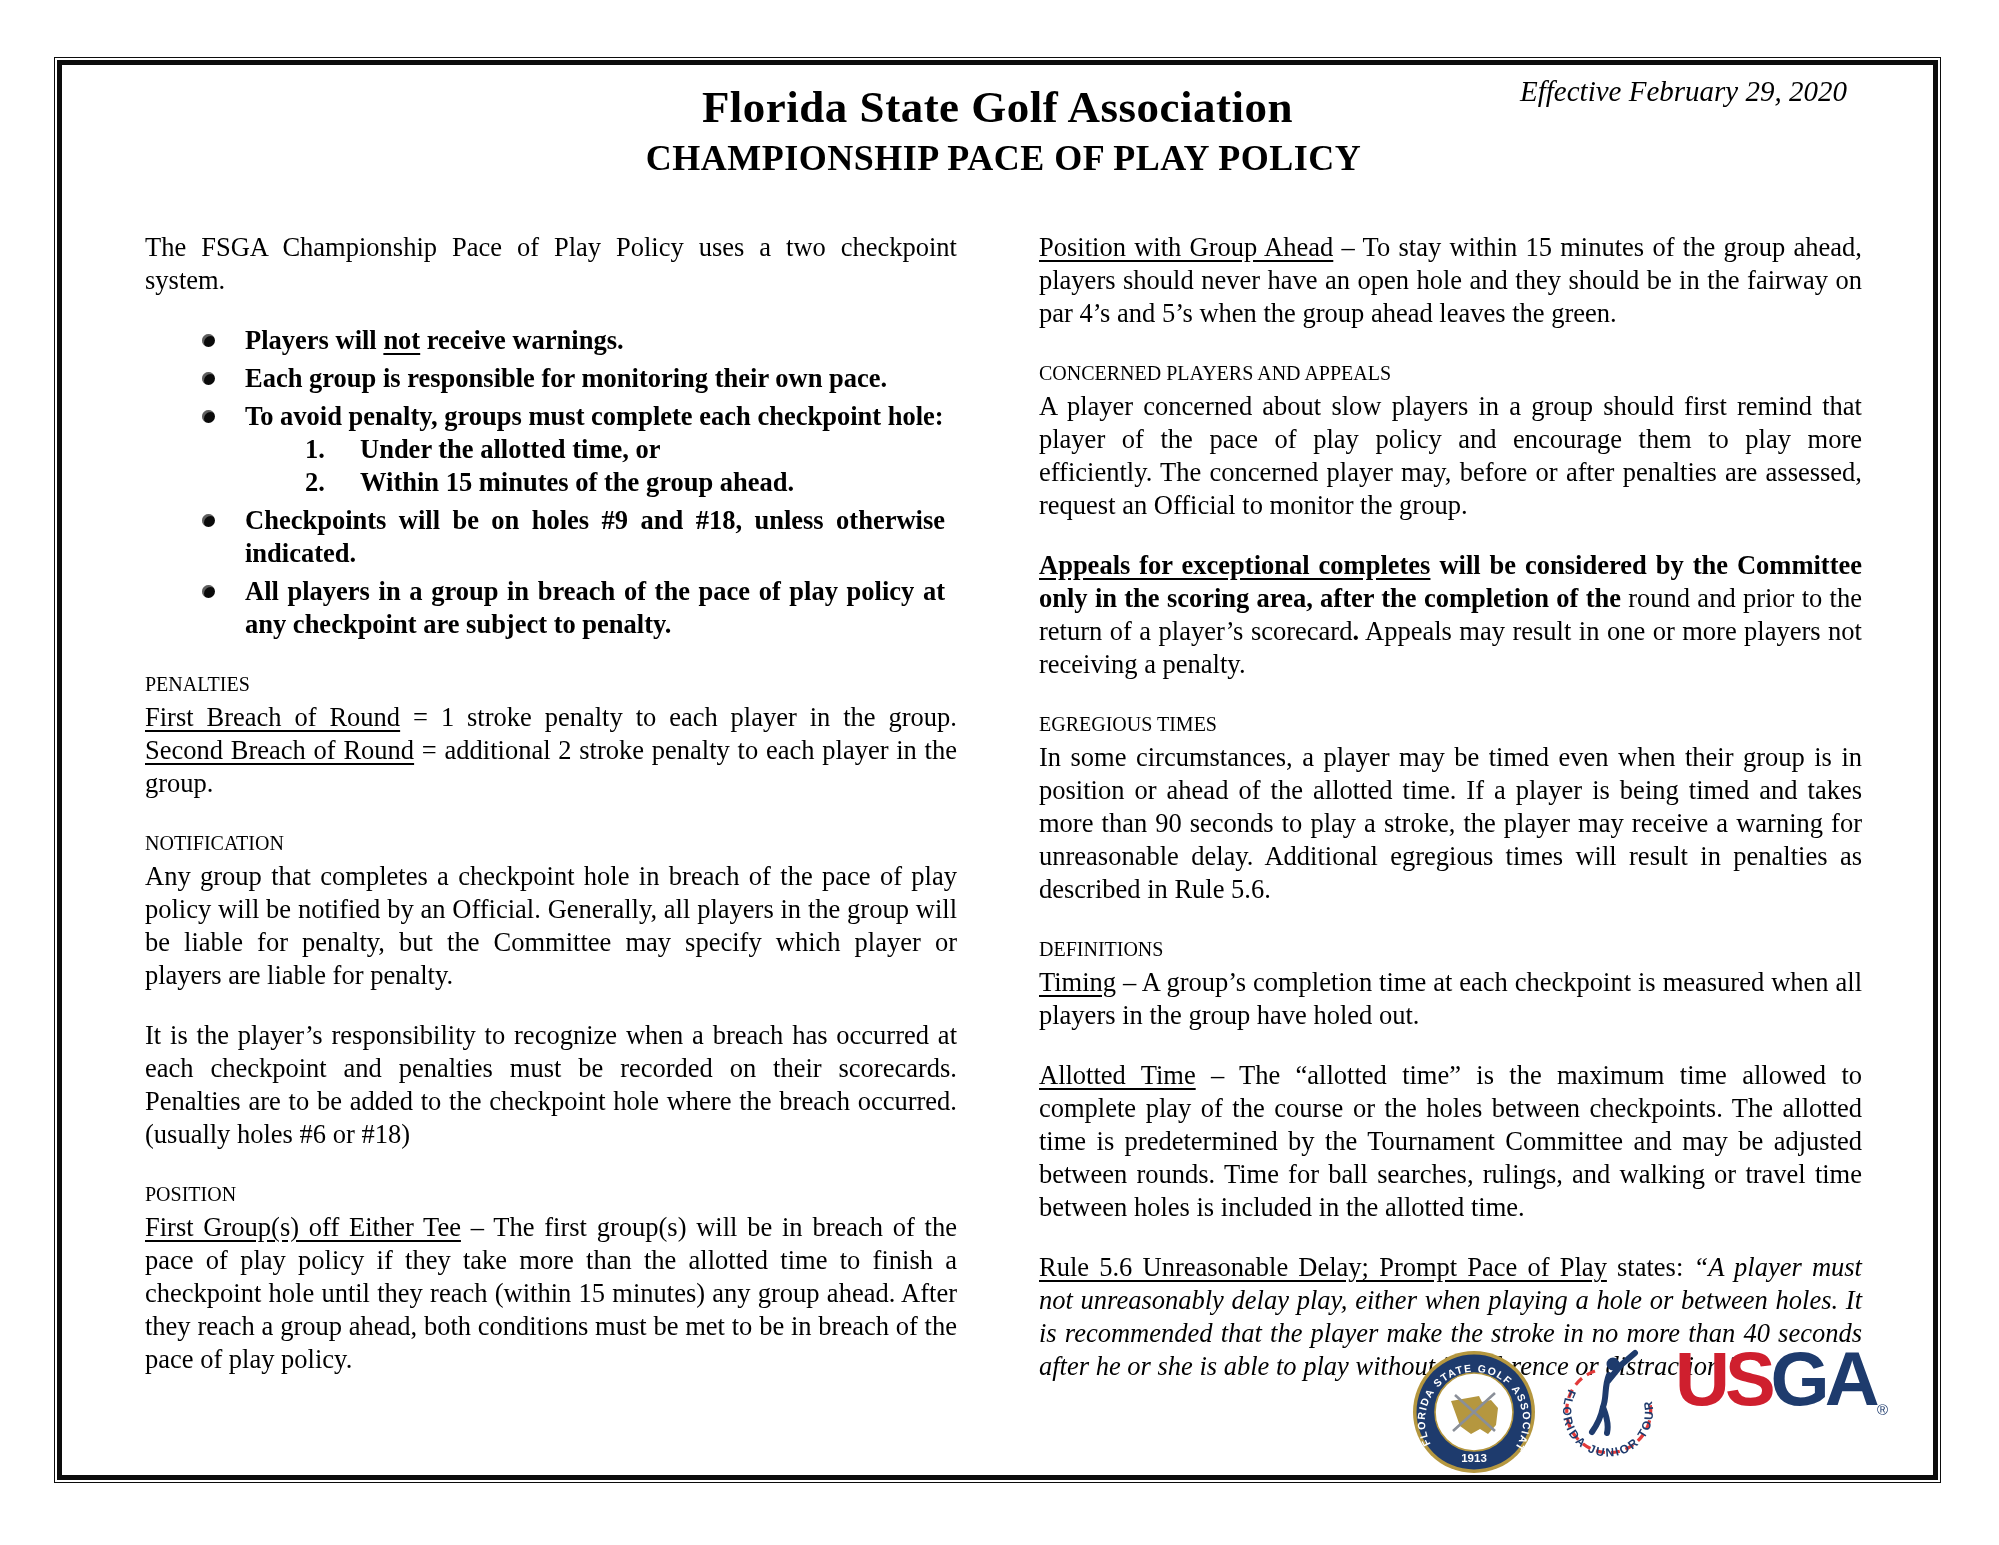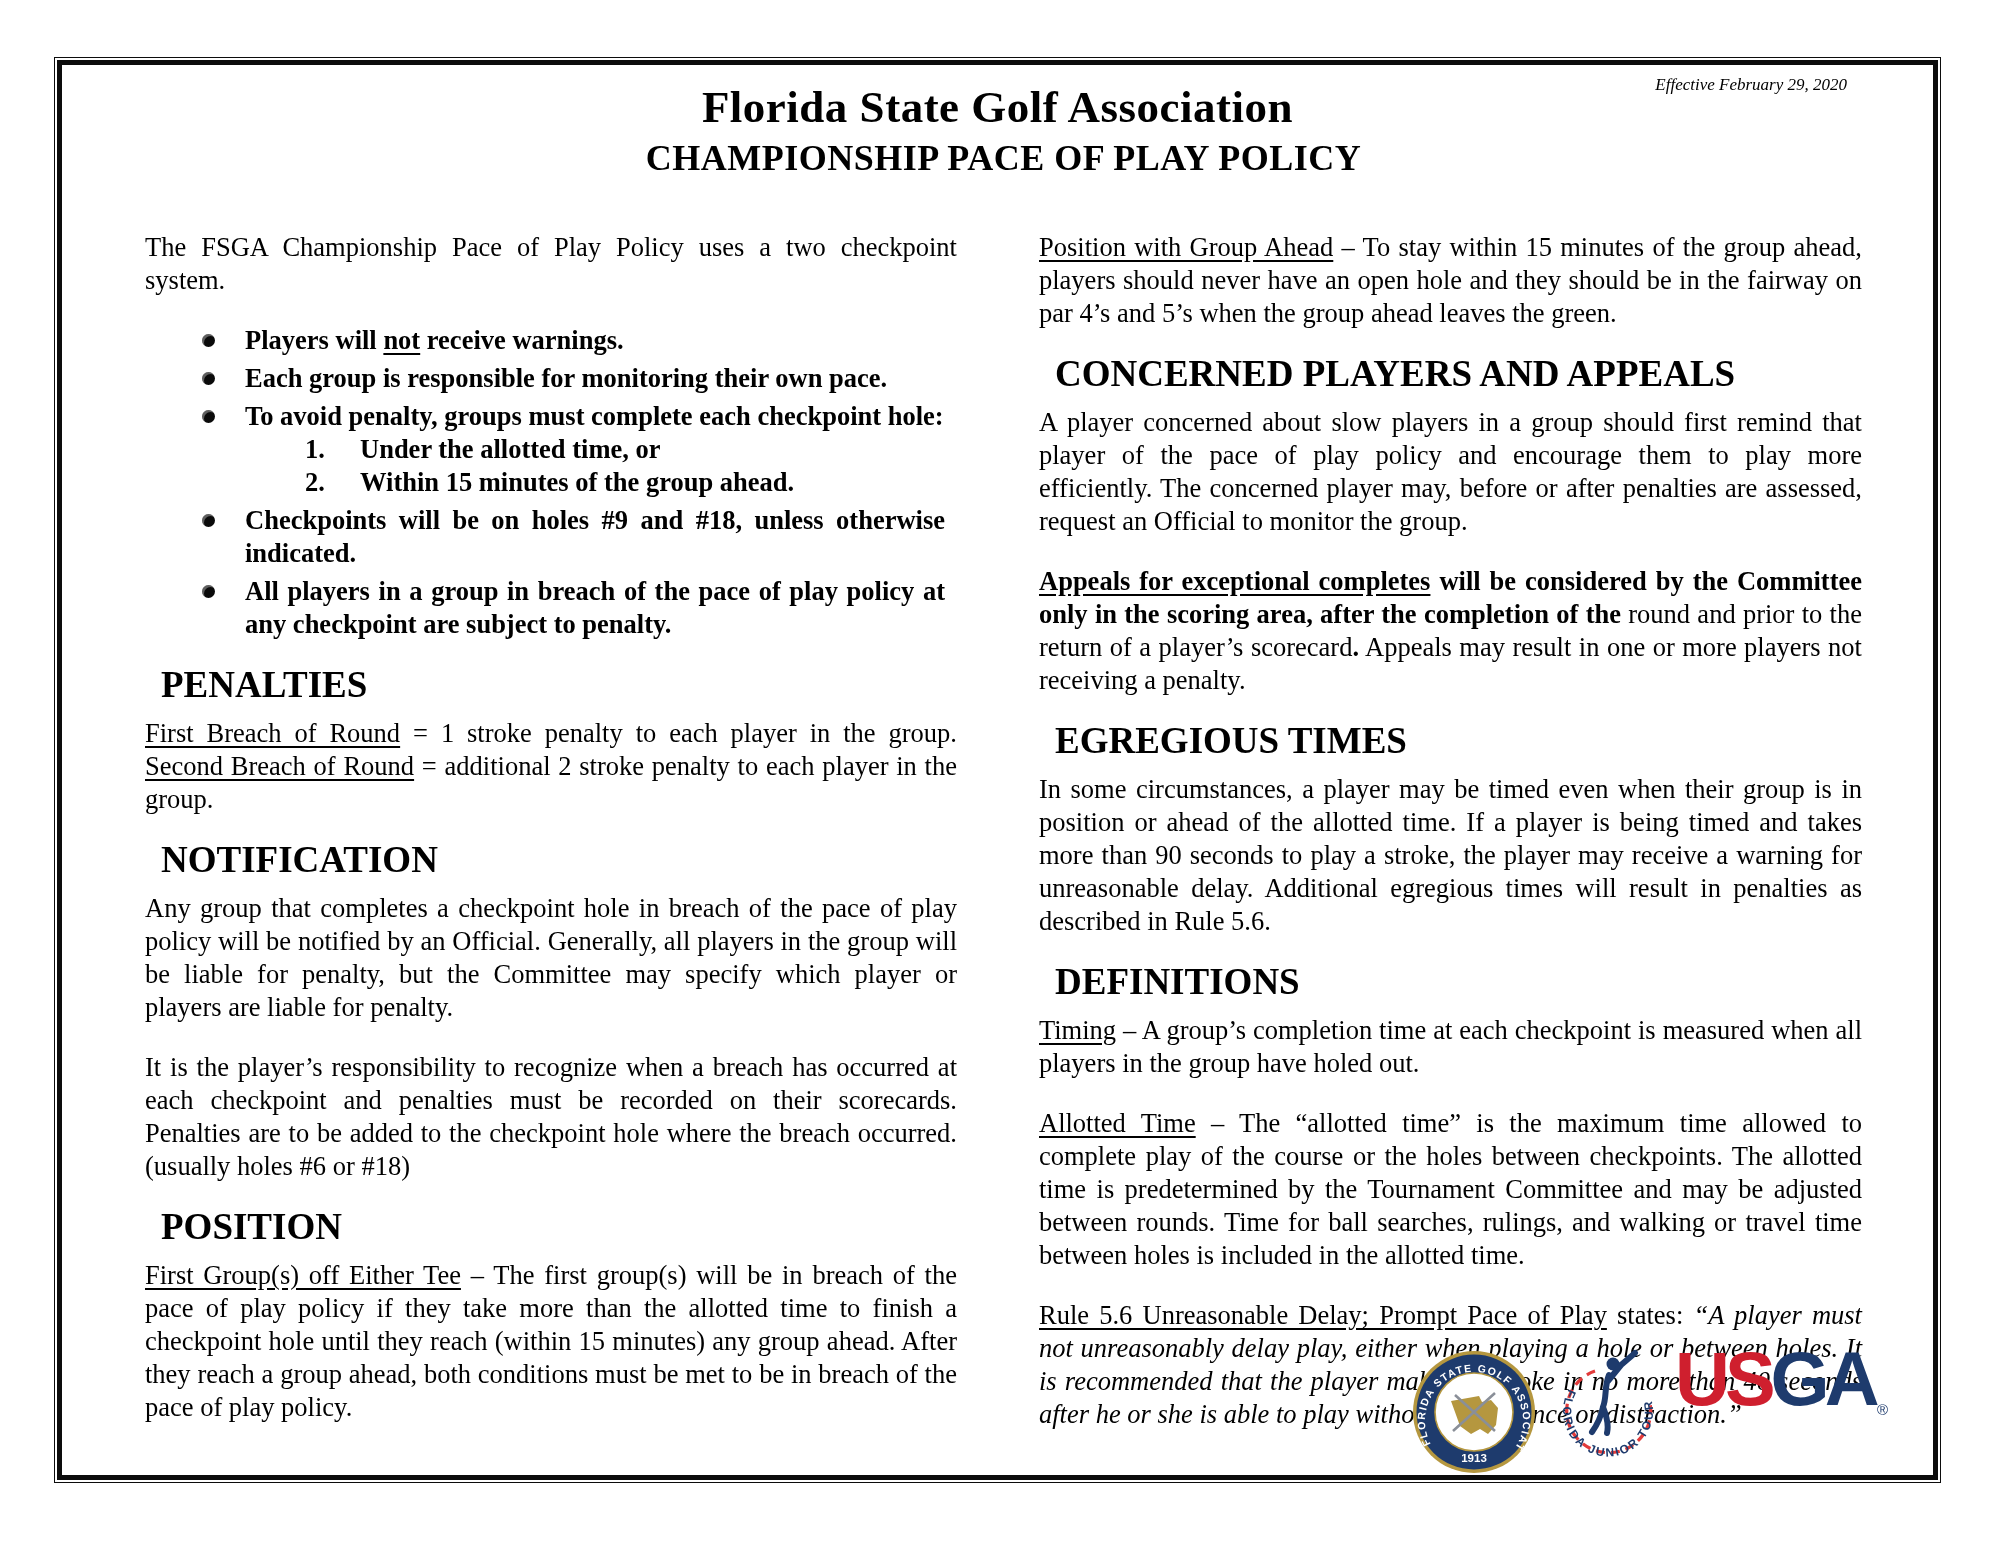--- a/index.html
+++ b/index.html
@@ -8,38 +8,38 @@
     position:relative; width:1999px; height:1545px; background:#fff;
     font-family:"Liberation Serif", serif; color:#000; overflow:hidden;
   }
   .frame {
     position:absolute; left:57px; top:60px; width:1881px; height:1420px;
     border:5px solid #0c0c0c; outline:1.5px solid #0c0c0c; outline-offset:2px;
     background:#fff;
   }
   .effective {
     position:absolute; top:10px; right:86px;
-    font-style:italic; font-size:17px;
+    font-style:italic; font-size:29px;
   }
   .title {
     position:absolute; top:16px; left:0; right:0; text-align:center;
     font-size:45px; font-weight:bold; letter-spacing:0.5px;
   }
   .subtitle {
     position:absolute; top:72px; left:12px; right:0; text-align:center;
     font-size:36px; font-weight:bold; letter-spacing:0.5px;
   }
   .col {
     position:absolute; top:166px; font-size:26.5px; line-height:33px;
     text-align:justify;
   }
   .col-left  { left:83px;  width:812px; }
   .col-right { left:977px; width:823px; }
   .para { margin:0 0 27px 0; }
-  .h { font-size:37px; font-weight:bold; margin:16px; text-align:left; }
+  .h { font-size:20px; font-weight:normal; margin:0; text-align:left; }
   .ru  { text-decoration:underline; text-underline-offset:4px; }
   .rb  { font-weight:bold; }
   .rbu { font-weight:bold; text-decoration:underline; text-underline-offset:4px; }
   .ri  { font-style:italic; }
   ul.bullets { list-style:none; margin:0 12px 27px 0; padding:0; font-weight:bold; }
   li.b { position:relative; padding-left:100px; margin:0 0 5px 0; }
   li.b .dot {
     position:absolute; left:57px; top:10px; width:13px; height:13px;
     background:#0a0a0a; border-radius:50%;
     box-shadow:inset 2px 2px 0 rgba(255,255,255,0.35);

